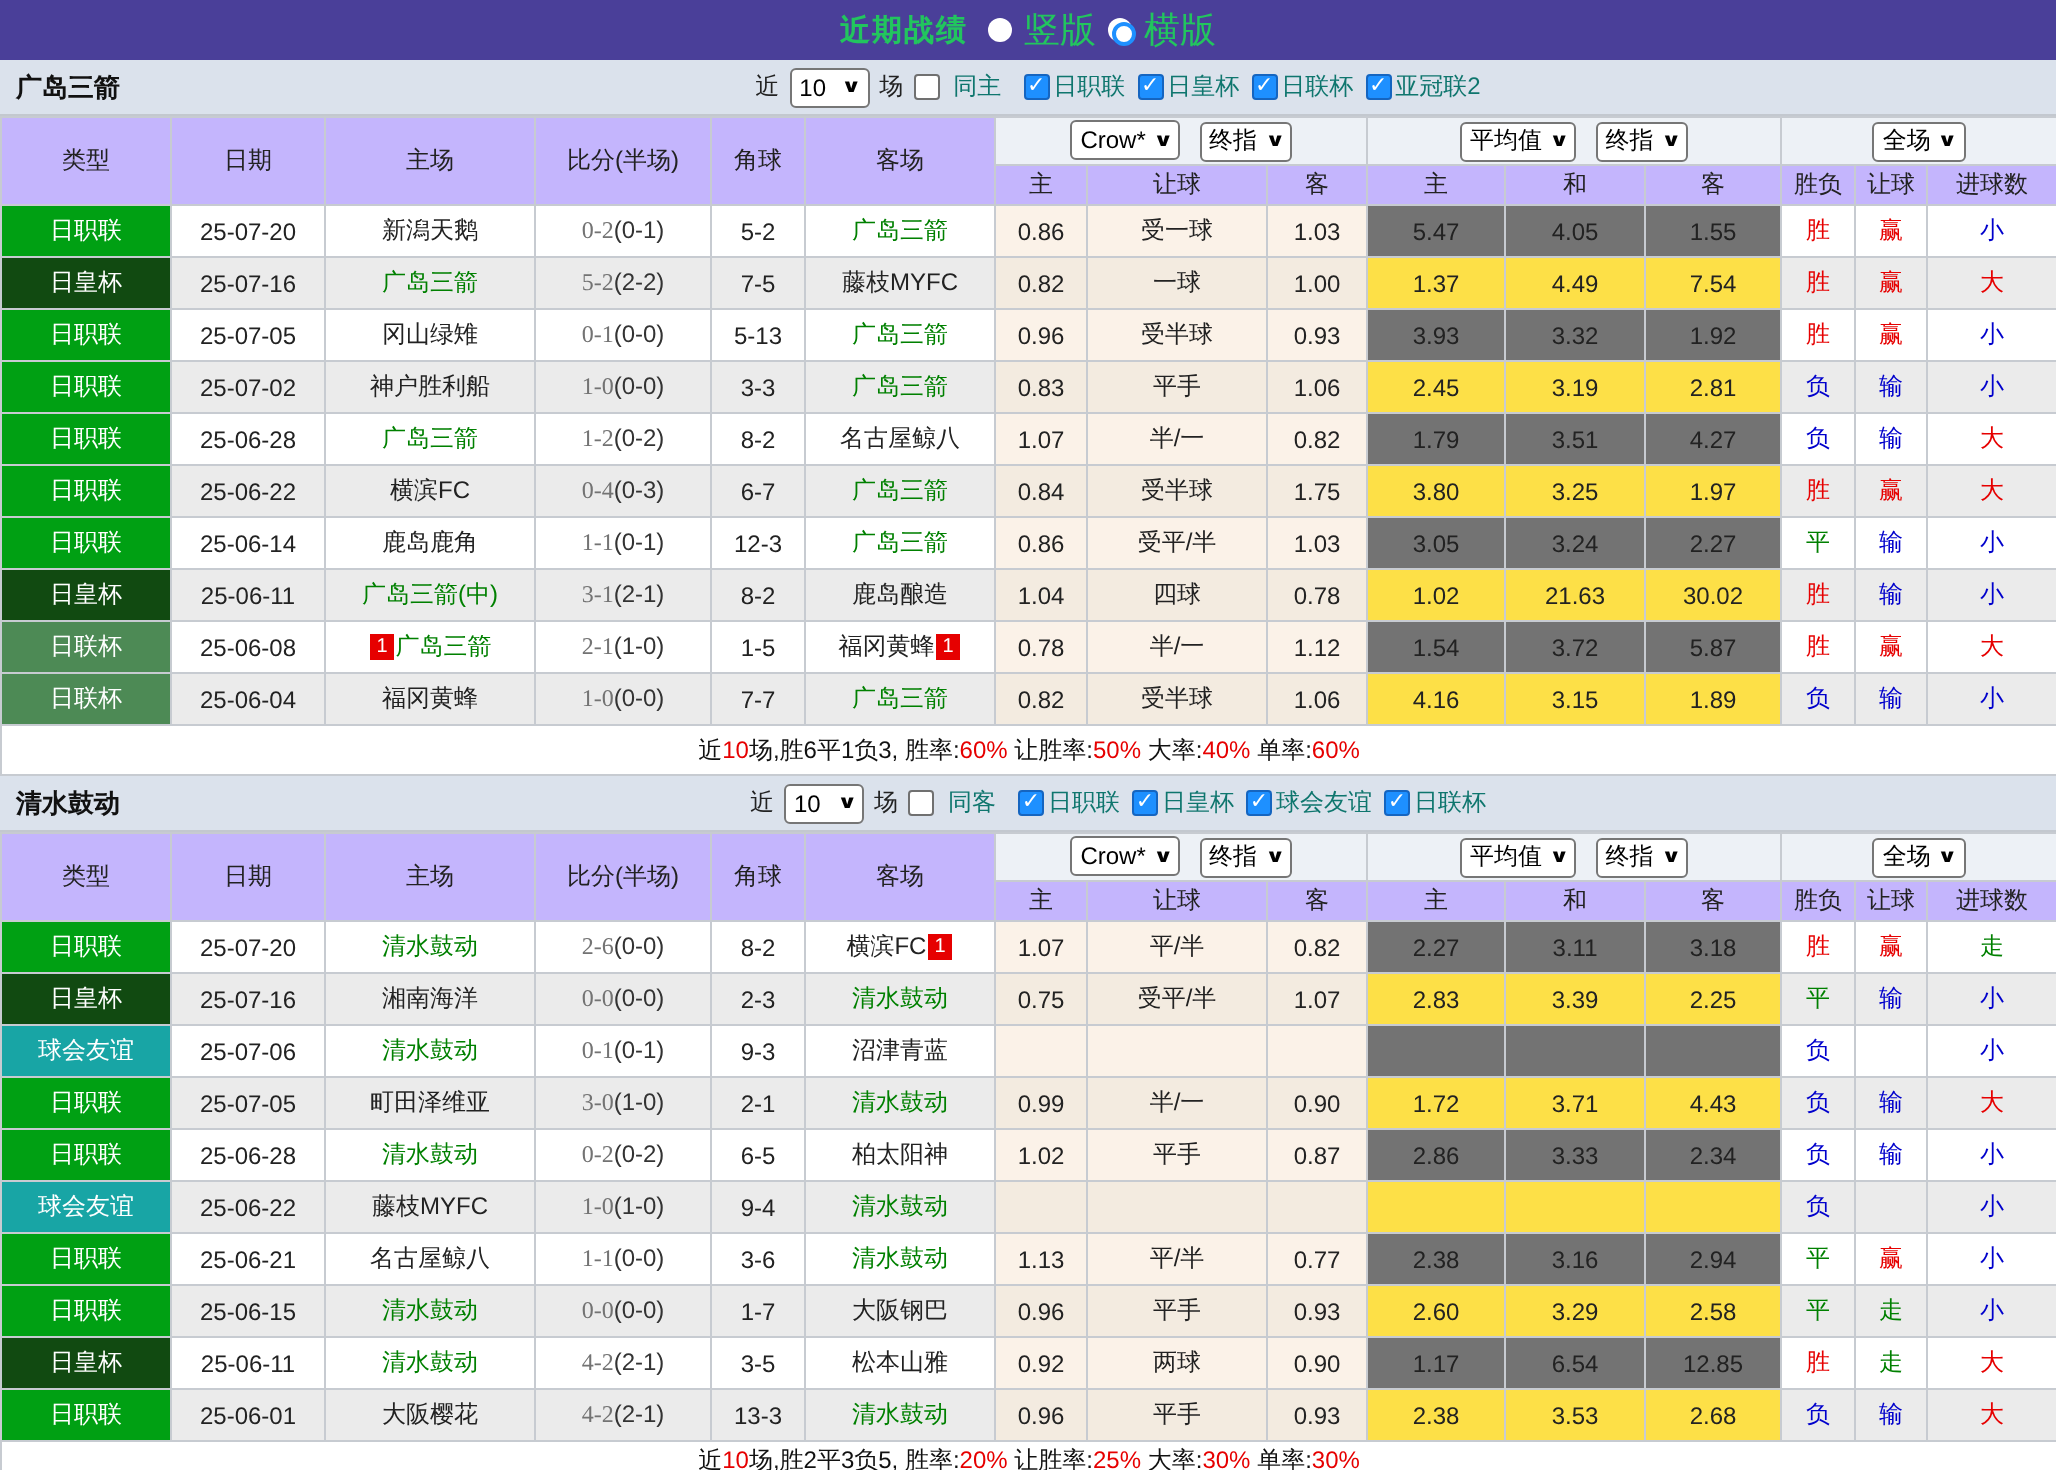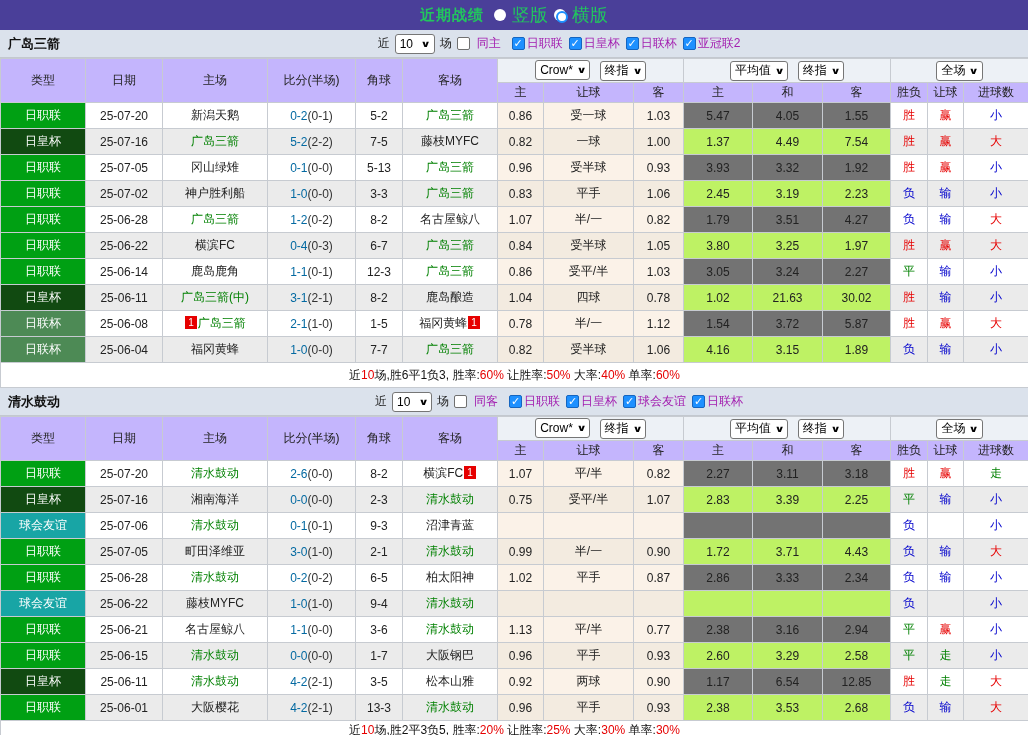--- a/index.html
+++ b/index.html
@@ -33,21 +33,21 @@
   .filter-center { display:flex; align-items:center; gap:5px; transform:translateX(45px); }
   .sel-games { min-width:40px; }
   .cb {
     width:13px; height:13px; display:inline-flex; align-items:center; justify-content:center;
     border-radius:2px; cursor:pointer; flex:0 0 auto;
   }
   .cb.unchecked { background:#fff; border:1px solid #707070; }
   .cb.checked { background:#1e90ff; border:1px solid #1565c0; }
   .cb .tick { color:#fff; font-size:11px; font-weight:bold; line-height:1; }
   .cb-wrap { display:inline-flex; align-items:center; margin-left:6px; }
-  .cb-label { margin-left:2px; font-size:12px; color:#a21caf; }
+  .cb-label { margin-left:2px; font-size:12px; color:#0f766e; }
   .leagues { display:inline-flex; align-items:center; }
   
   .select {
     display:inline-flex; align-items:center; justify-content:space-between; gap:5px;
     background:#fff; border:1px solid #767676; border-radius:3px;
     height:20px; padding:0 4px; font-size:12px; color:#000; cursor:pointer;
   }
   .caret { font-size:9px; font-weight:bold; transform:scaleX(1.4); }
   
   table { border-collapse:collapse; table-layout:fixed; width:1028px; }
@@ -55,28 +55,28 @@
   thead th { background:#c4b5fd; font-weight:normal; font-size:12px; color:#222; }
   .hdr-top th { height:24px; }
   .hdr-sub th { height:19px; }
   .ddcell { background:#edf1f6; }
   .ddcell .select { margin:0 3px;text-align:right; }
   tbody td { height:26px; font-size:12px; background:#fff; }
   tbody tr.even td.plain { background:#ebebeb; }
   td.crow { background:#fbf2e8;margin-top:23px; }
   td.avg  { background:#737373; }
   tbody tr.even td.crow { background:#f3ebe0; }
-  tbody tr.even td.avg  { background:#bef264; }
+  tbody tr.even td.avg  { background:#fde047; }
   td.type { color:#fff; font-size:12px; }
   td.t-jl { background:#00a013; }
   td.t-ec { background:#114a11; }
   td.t-lc { background:#4d8a55; }
   td.t-fr { background:#18a5a5; }
   .team-green { color:#008000; }
-  .smain { color:#0369a1; }
+  .smain { color:#737373;font-family:Liberation Serif, serif; }
   .shalf { color:#333; }
   .c-red   { color:#e60000; }
   .c-blue  { color:#0000cc; }
   .c-green { color:#008000; }
   .rbadge {
     background:#e60000; color:#fff; font-size:10px; line-height:13px;
     display:inline-block; padding:0 3px; margin:0 1px; vertical-align:1px;
   }
   .rbadge:empty { display:none; }
   tfoot td { background:#fff; font-size:12px; color:#111; }
@@ -259,21 +259,21 @@
     <td class="plain">25-07-02</td>
     <td class="plain"><span class="tname">神户胜利船</span></td>
     <td class="plain"><span class="smain">1-0</span><span class="shalf">(0-0)</span></td>
     <td class="plain">3-3</td>
     <td class="plain"><span class="tname team-green">广岛三箭</span></td>
     <td class="crow">0.83</td>
     <td class="crow">平手</td>
     <td class="crow">1.06</td>
     <td class="avg">2.45</td>
     <td class="avg">3.19</td>
-    <td class="avg">2.23</td>
+    <td class="avg">2.81</td>
     <td class="plain c-blue">负</td>
     <td class="plain c-blue">输</td>
     <td class="plain c-blue">小</td>
   </tr>
       <tr>
     <td class="type t-jl">日职联</td>
     <td class="plain">25-06-28</td>
     <td class="plain"><span class="tname team-green">广岛三箭</span></td>
     <td class="plain"><span class="smain">1-2</span><span class="shalf">(0-2)</span></td>
     <td class="plain">8-2</td>
@@ -290,21 +290,21 @@
   </tr>
       <tr class="even">
     <td class="type t-jl">日职联</td>
     <td class="plain">25-06-22</td>
     <td class="plain"><span class="tname">横滨FC</span></td>
     <td class="plain"><span class="smain">0-4</span><span class="shalf">(0-3)</span></td>
     <td class="plain">6-7</td>
     <td class="plain"><span class="tname team-green">广岛三箭</span></td>
     <td class="crow">0.84</td>
     <td class="crow">受半球</td>
-    <td class="crow">1.05</td>
+    <td class="crow">1.75</td>
     <td class="avg">3.80</td>
     <td class="avg">3.25</td>
     <td class="avg">1.97</td>
     <td class="plain c-red">胜</td>
     <td class="plain c-red">赢</td>
     <td class="plain c-red">大</td>
   </tr>
       <tr>
     <td class="type t-jl">日职联</td>
     <td class="plain">25-06-14</td>

